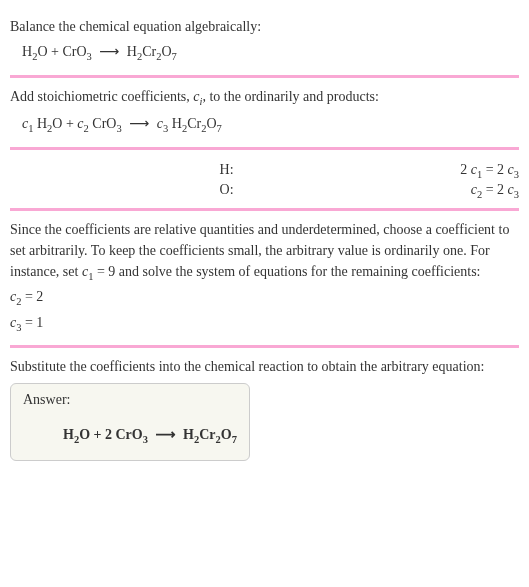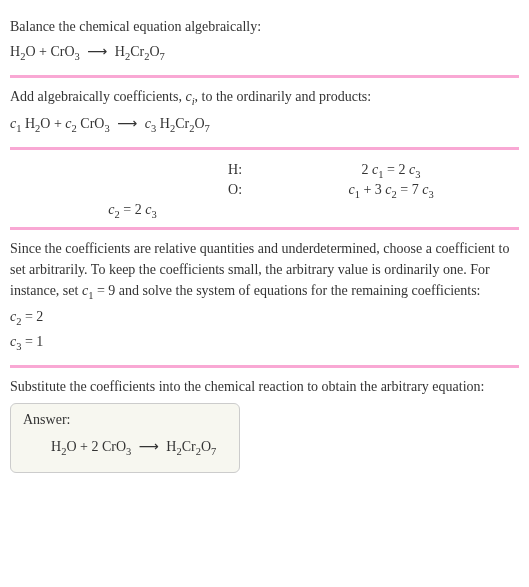--- a/index.html
+++ b/index.html
@@ -21,20 +21,21 @@
     }
     .section:last-of-type {
       border-bottom: none;
     }
     .line {
       line-height: 1.5;
       margin-bottom: 2px;
     }
     .equation-line {
       line-height: 1.8;
+      margin-left: 12px;
     }
     sub {
       font-size: 0.75em;
       vertical-align: sub;
     }
     .italic {
       font-style: italic;
     }
     .arrow {
       padding: 0 4px;
@@ -44,72 +45,70 @@
       grid-template-columns: auto auto;
       column-gap: 12px;
       row-gap: 2px;
       margin-top: 4px;
       margin-left: 4px;
     }
     .atom-label {
       text-align: right;
     }
     .atom-eq {
-      text-align: center;
+      text-align: right;
       margin-left: 9px;
     }
     .answer-box {
       border: 1px solid #ccc;
       background: #f7f7f0;
       border-radius: 6px;
       padding: 8px 12px 10px 12px;
       margin-top: 4px;
       display: inline-block;
       min-width: 230px;
     }
     .answer-title {
-      margin-bottom: 6px;
+      margin-bottom: 14px;
     }
     .answer-eq {
       padding-left: 28px;
+      font-weight: bold;
     }
   </style>
 </head>
 <body>
 
 <div class="section">
   <div class="line">Balance the chemical equation algebraically:</div>
   <div class="equation-line">
     <span>H</span><sub>2</sub><span>O + CrO</span><sub>3</sub>
     <span class="arrow">⟶</span>
     <span>H</span><sub>2</sub><span>Cr</span><sub>2</sub><span>O</span><sub>7</sub>
   </div>
 </div>
 
 <div class="section">
   <div class="line">
-    <span>Add algebraically coefficients, </span><span class="italic">c</span><sub class="italic">i</sub><span>, to the ordinarily and products:</span>
+    <span>Add stoichiometric coefficients, </span><span class="italic">c</span><sub class="italic">i</sub><span>, to the ordinarily and products:</span>
   </div>
   <div class="equation-line">
     <span class="italic">c</span><sub>1</sub><span> H</span><sub>2</sub><span>O + </span><span class="italic">c</span><sub>2</sub><span> CrO</span><sub>3</sub>
     <span class="arrow">⟶</span>
     <span class="italic">c</span><sub>3</sub><span> H</span><sub>2</sub><span>Cr</span><sub>2</sub><span>O</span><sub>7</sub>
   </div>
 </div>
 
 <div class="section">
   <div class="atom-table">
     <div class="atom-label">H:</div>
     <div class="atom-eq">
       <span>2 </span><span class="italic">c</span><sub>1</sub><span> = 2 </span><span class="italic">c</span><sub>3</sub>
     </div>
     <div class="atom-label">O:</div>
-    <div class="atom-eq">
-      <span class="italic">c</span><sub>1</sub><span> + 3 </span><span class="italic">c</span><sub>2</sub><span> = 7 </span><span class="italic">c</span><sub>3</sub>
-    </div>
     <div class="atom-eq">
       <span class="italic">c</span><sub>2</sub><span> = 2 </span><span class="italic">c</span><sub>3</sub>
     </div>
   </div>
 </div>
 
 <div class="section">
   <div class="line">
     <span>Since the coefficients are relative quantities and underdetermined, choose a coefficient to set arbitrarily. To keep the coefficients small, the arbitrary value is ordinarily one. For instance, set </span><span class="italic">c</span><sub>1</sub><span> = 9 and solve the system of equations for the remaining coefficients:</span>
   </div>

